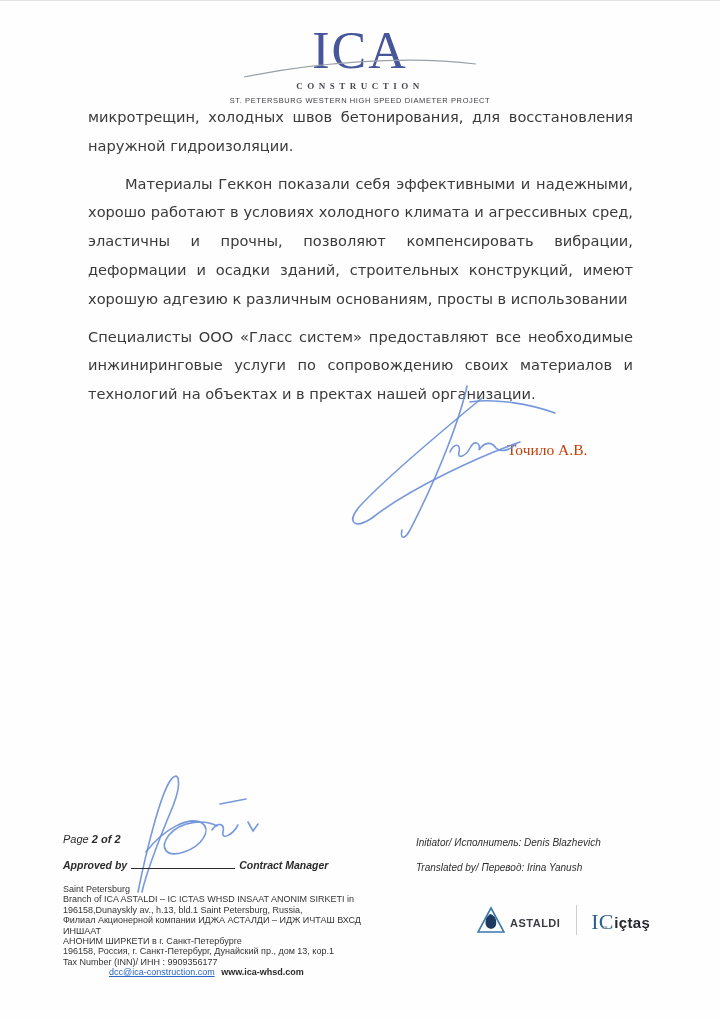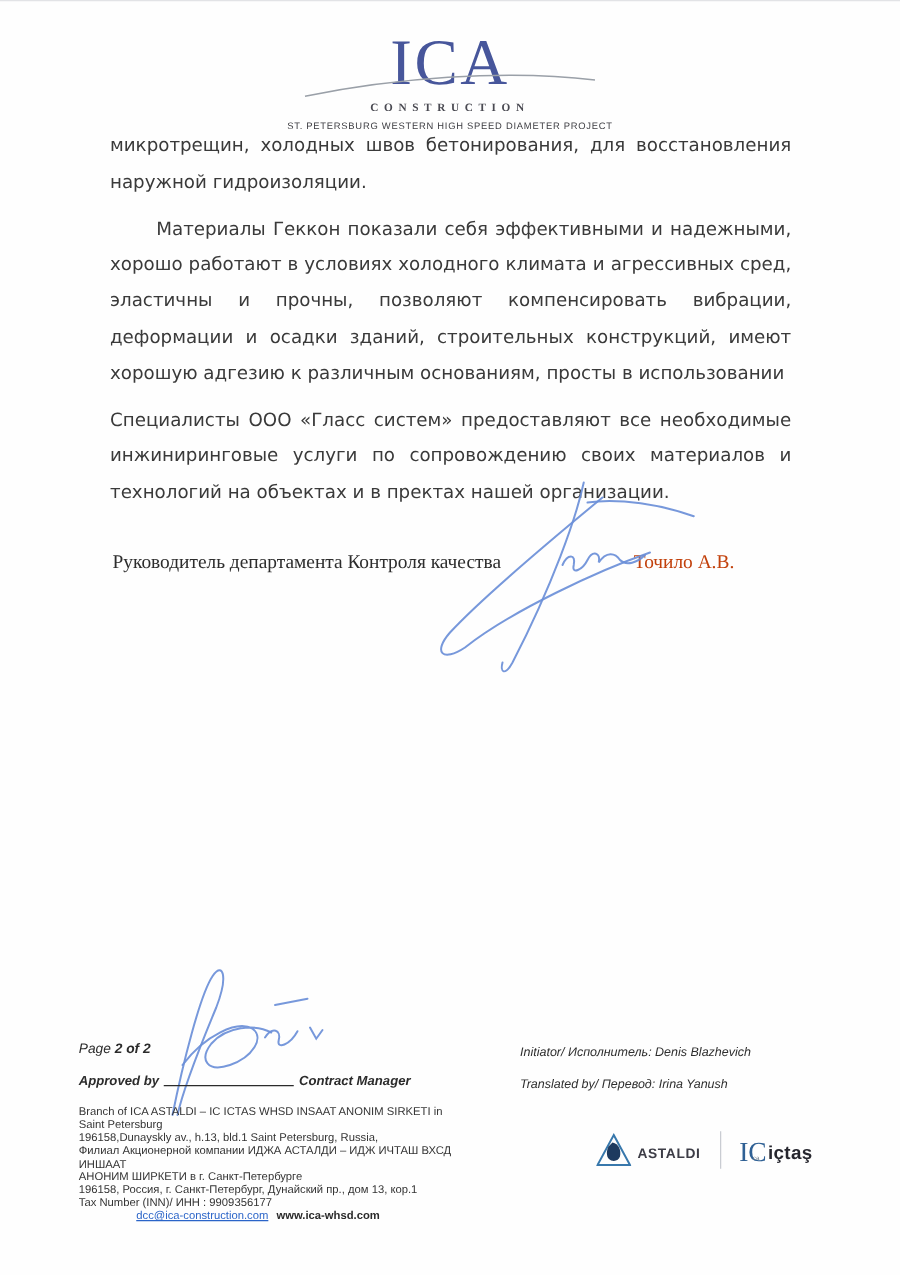--- a/index.html
+++ b/index.html
@@ -129,21 +129,20 @@
     <div class="logo-sub">CONSTRUCTION</div>
     <div class="logo-tagline">ST. PETERSBURG WESTERN HIGH SPEED DIAMETER PROJECT</div>
   </div>
 
   <div class="body-text">
     <p>микротрещин, холодных швов бетонирования, для восстановления наружной гидроизоляции.</p>
     <p class="indent">Материалы Геккон показали себя эффективными и надежными, хорошо работают в условиях холодного климата и агрессивных сред, эластичны и прочны, позволяют компенсировать вибрации, деформации и осадки зданий, строительных конструкций, имеют хорошую адгезию к различным основаниям, просты в использовании</p>
     <p>Специалисты ООО «Гласс систем» предоставляют все необходимые инжиниринговые  услуги по сопровождению своих материалов и технологий на объектах и в пректах нашей организации.</p>
   </div>
 
-  <div class="sig-title">Руководитель департамента Контроля качества</div>
   <div class="sig-name">Точило А.В.</div>
   <svg class="sig-main" width="235" height="158" viewBox="0 0 235 158">
     <path class="ink" d="M137,6 C131,34 112,88 80,150 C74,161 70,158 72,150"></path>
     <path class="ink" d="M152,18 C118,46 56,98 30,126 C16,142 24,150 42,138 C80,108 150,76 190,62"></path>
     <path class="ink" d="M120,72 c4,-9 11,-9 9,0 c-2,8 7,4 11,-4 c4,-8 11,-6 9,2 c6,-9 13,-8 17,-2 c5,5 14,2 20,-4"></path>
     <path class="ink" d="M140,22 C165,18 200,24 225,33" stroke-width="1.1"></path>
   </svg>
 
   <svg class="sig-footer" width="165" height="122" viewBox="0 0 165 122">
     <path class="ink" d="M42,120 C50,80 64,24 74,9 C82,-3 87,8 77,34 C62,70 50,102 46,120"></path>
@@ -161,22 +160,22 @@
   <div class="approved-row">
     <span>Approved by</span>
     <span class="approved-line"></span>
     <span>Contract  Manager</span>
   </div>
 
   <div class="initiator-line">Initiator/ Исполнитель: Denis Blazhevich</div>
   <div class="translated-line">Translated by/ Перевод:  Irina Yanush</div>
 
   <div class="address">
+    <div>Saint Petersburg</div>
     <div>Branch of ICA ASTALDI – IC ICTAS WHSD INSAAT ANONIM SIRKETI in</div>
-    <div>Saint Petersburg</div>
     <div>196158,Dunayskly av., h.13, bld.1 Saint Petersburg, Russia,</div>
     <div>Филиал Акционерной компании ИДЖА АСТАЛДИ – ИДЖ ИЧТАШ ВХСД ИНШААТ</div>
     <div>АНОНИМ ШИРКЕТИ в г. Санкт-Петербурге</div>
     <div>196158, Россия, г. Санкт-Петербург, Дунайский пр., дом 13, кор.1</div>
     <div>Tax Number (INN)/ ИНН : 9909356177</div>
     <div class="contact-line">
       <span class="email-link">dcc@ica-construction.com</span>
       <span class="website">www.ica-whsd.com</span>
     </div>
   </div>

